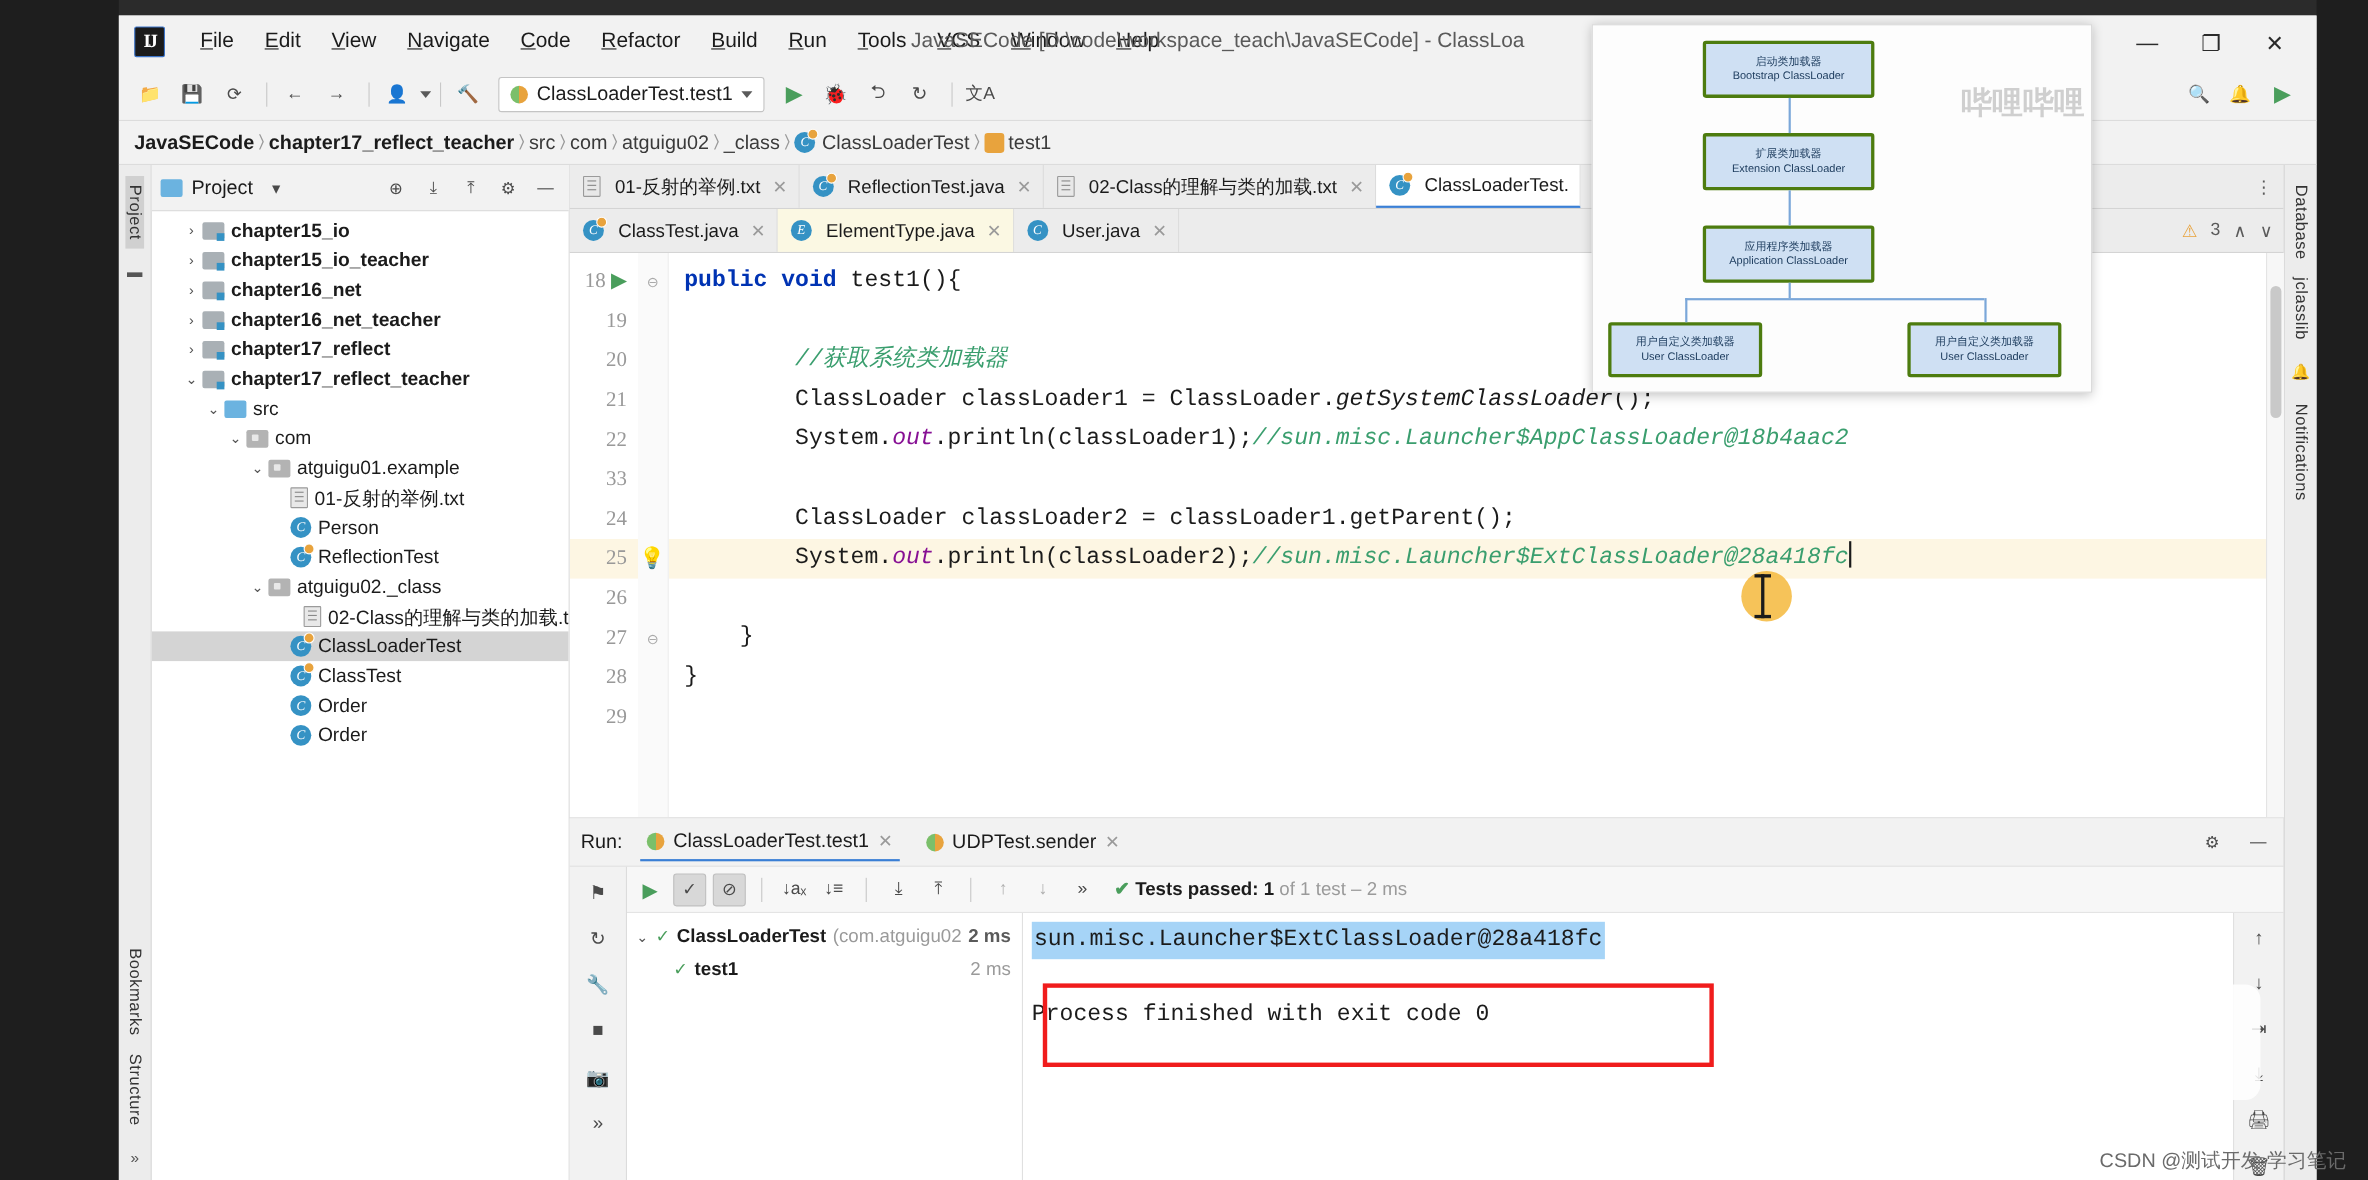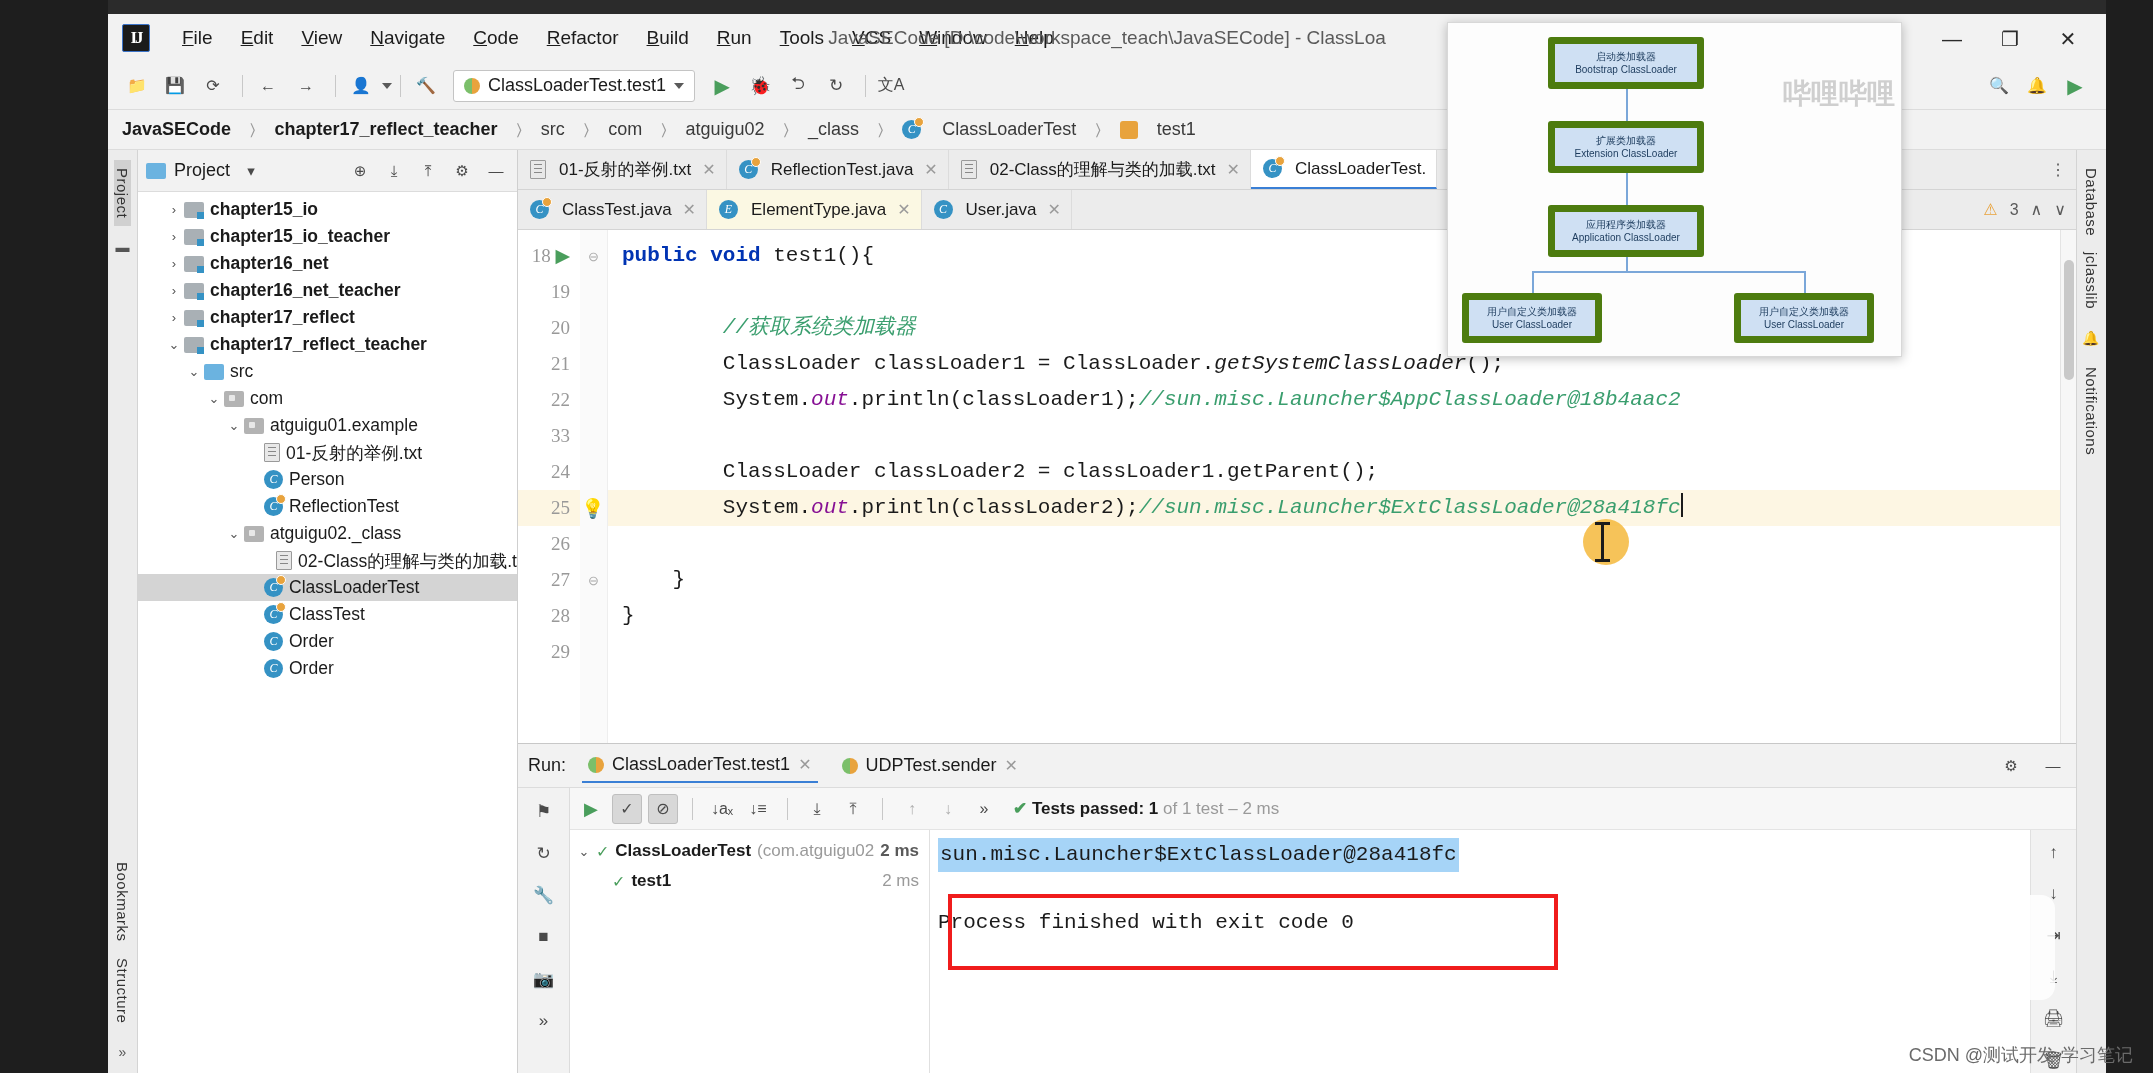--- a/index.html
+++ b/index.html
@@ -40,21 +40,21 @@
   .runconfig { display:flex; align-items:center; height:32px; background:#fff; border:1px solid #c4c4c4;
                border-radius:3px; padding:0 10px; margin-left:6px; gap:8px; min-width:230px; }
   .runconfig .label { font-size:18px; color:#1b1b1b; white-space:nowrap; }
   .rc-icon { width:16px; height:16px; border-radius:50%;
              background:linear-gradient(90deg,#7bbf6a 50%,#e8a33d 50%); }
   .caret { width:0;height:0;border-left:5px solid transparent;border-right:5px solid transparent;
            border-top:6px solid #5a5a5a; }
 
   
   .breadcrumbs { position:relative; height:40px; background:#f2f2f2; display:flex; align-items:center;
-                 padding-left:14px; gap:15px; border-bottom:1px solid #dcdcdc; }
+                 padding-left:14px; gap:0; border-bottom:1px solid #dcdcdc; }
   .crumb { font-size:18px; color:#1b1b1b; white-space:nowrap; }
   .crumb.bold { font-weight:bold; }
   .crumb.dim { color:#3a3a3a; }
   .crumb-sep { color:#999; font-size:16px; margin:0 4px; }
 
   
   .ide-body { position:relative; height:923px; display:flex; }
 
   .leftstrip { width:30px; background:#ececec; border-right:1px solid #d4d4d4;
                display:flex; flex-direction:column; align-items:center; padding-top:10px; }
@@ -169,21 +169,21 @@
   .redbox { position:absolute; border:4px solid #f01c1c; pointer-events:none; }
 
   
   .rightstrip { width:30px; background:#ececec; border-left:1px solid #d4d4d4; display:flex;
                 flex-direction:column; align-items:center; padding-top:10px;}
 
   
   .overlay-diagram { position:absolute; left:1447px; top:22px; width:455px; height:335px;
                      background:#fdfdfd; border:1px solid #d8d8d8; box-shadow:0 2px 10px rgba(0,0,0,.25);
                      overflow:hidden; }
-  .ov-box { position:absolute; background:#cfe0f3; border:7px solid #4d7c0f; border-radius:3px;
+  .ov-box { position:absolute; background:#cfe0f3; border:3px solid #4d7c0f; border-radius:3px;
             display:flex; flex-direction:column; align-items:center; justify-content:center;
             font-size:10px; color:#1b3a5c; line-height:1.35; text-align:center; }
   .ov-arrow { position:absolute; background:#7ba7d9; width:2px; }
   .ov-watermark { position:absolute; right:6px; top:52px; font-size:28px; color:rgba(150,150,150,.45);
                   font-weight:bold; }
   .mouse-halo { position:absolute; left:1583px; top:519px; width:46px; height:46px; border-radius:50%;
                 background:rgba(245,185,60,.85); }
   .ibeam { position:absolute; left:1601px; top:522px; width:3px; height:40px; background:#1b1b1b; }
   .ibeam::before,.ibeam::after{content:"";position:absolute;left:-6px;width:15px;height:3px;background:#1b1b1b;}
   .ibeam::before{top:0;} .ibeam::after{bottom:0;}

